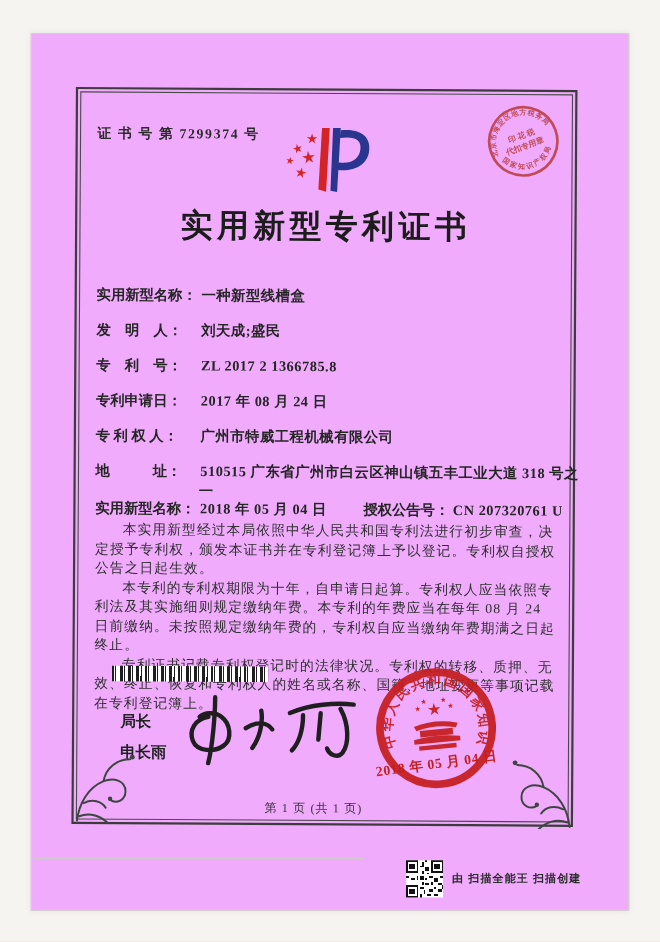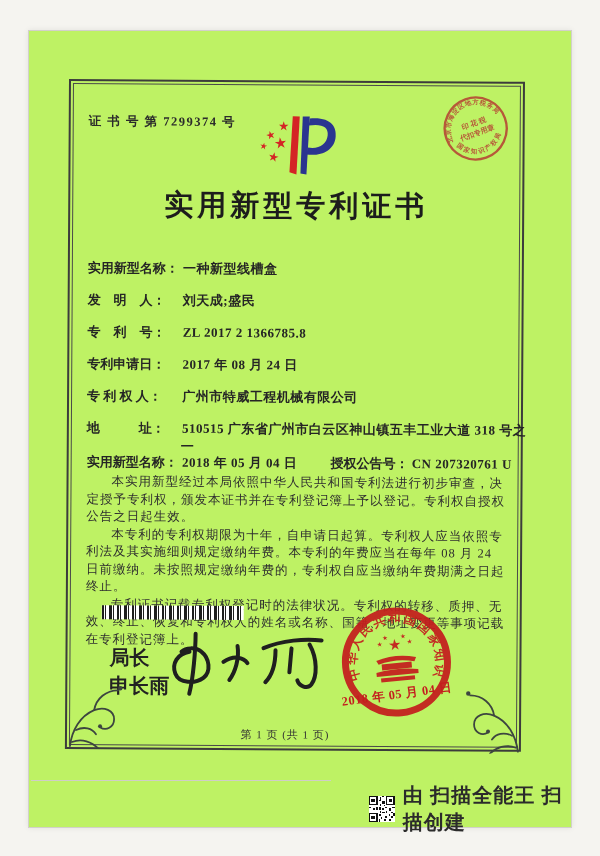--- a/index.html
+++ b/index.html
@@ -1,17 +1,17 @@
 <!DOCTYPE html>
 <html><head>
 <meta charset="utf-8">
 <style>
   html,body{margin:0;padding:0;background:#f2f1ed;font-family:"Liberation Serif","DejaVu Serif",serif;}
   .stage{position:relative;width:600px;height:856px;background:#f5f4f0;overflow:hidden;}
-  .paper{position:absolute;left:28px;top:30px;width:542px;height:796px;background:#bef264;
+  .paper{position:absolute;left:28px;top:30px;width:542px;height:796px;background:#f0abfc;
          border:1px solid #d2d0ca;box-shadow:0 0 6px rgba(0,0,0,.08);}
   .paper-edge-line{position:absolute;left:2px;top:749px;width:300px;height:1px;background:#cfcdc8;}
   .frame{position:absolute;left:40px;top:48px;width:452px;height:666px;border:2px solid #3c3c3c;
          transform:rotate(0.35deg);transform-origin:top left;background:transparent;}
   .frame::before{content:"";position:absolute;inset:2px;border:1px solid #4a4a4a;pointer-events:none;}
 
   .cert-no{position:absolute;left:18px;top:32px;font-size:12.5px;font-weight:600;color:#2b2b2b;letter-spacing:1.5px;}
   .logo{position:absolute;left:186px;top:30px;width:84px;height:70px;}
   .tax-stamp{position:absolute;left:366px;top:6px;width:78px;height:78px;opacity:.8;}
 
@@ -24,35 +24,35 @@
   .fvalue2{position:absolute;left:112px;font-size:13px;font-weight:700;color:#252525;}
   .row-pair .pair2{margin-left:30px;}
 
   .paragraphs{position:absolute;left:18px;top:392px;width:420px;font-size:12.5px;line-height:17.5px;
               color:#2f2f2f;letter-spacing:1px;font-weight:500;}
   .paragraphs p{margin:0;text-indent:2em;}
 
   .barcode{position:absolute;left:34px;top:524px;width:142px;height:14px;
      background-image:repeating-linear-gradient(90deg,#1e1e1e 0 2px,#fff 2px 3px,#1e1e1e 3px 4px,#fff 4px 7px,#1e1e1e 7px 10px,#fff 10px 11px,#1e1e1e 11px 12px,#fff 12px 15px);}
 
-  .commissioner{position:absolute;left:42px;top:562px;font-size:20px;font-weight:700;color:#222;line-height:28px;}
+  .commissioner{position:absolute;left:42px;top:562px;font-size:14px;font-weight:700;color:#222;line-height:28px;}
   .signature{position:absolute;left:92px;top:538px;width:175px;height:82px;}
 
   .seal{position:absolute;left:268px;top:518px;width:122px;height:122px;opacity:.93;}
   .seal-date{position:absolute;left:274px;top:602px;width:130px;font-size:12.5px;font-weight:700;
              color:#c41e1e;transform:rotate(-8deg);letter-spacing:.5px;white-space:nowrap;}
 
   .page-footer{position:absolute;left:118px;top:645px;width:200px;text-align:center;font-size:11px;color:#333;letter-spacing:1px;}
 
   .flourish{position:absolute;width:72px;height:72px;}
   .flourish-left{left:-1px;top:595px;}
   .flourish-right{left:383px;top:598px;transform:scaleX(-1);}
 
   .watermark{position:absolute;left:340px;top:751px;display:flex;align-items:center;gap:8px;}
-  .wm-text{font-family:"Liberation Sans","DejaVu Sans",sans-serif;font-size:20px;font-weight:700;color:#2b2b2b;letter-spacing:1px;}
+  .wm-text{font-family:"Liberation Sans","DejaVu Sans",sans-serif;font-size:10px;font-weight:700;color:#2b2b2b;letter-spacing:1px;}
 </style>
 </head>
 <body>
 
 <div class="stage">
   <div class="paper">
     <div class="paper-edge-line"></div>
 
     <div class="frame">
 

